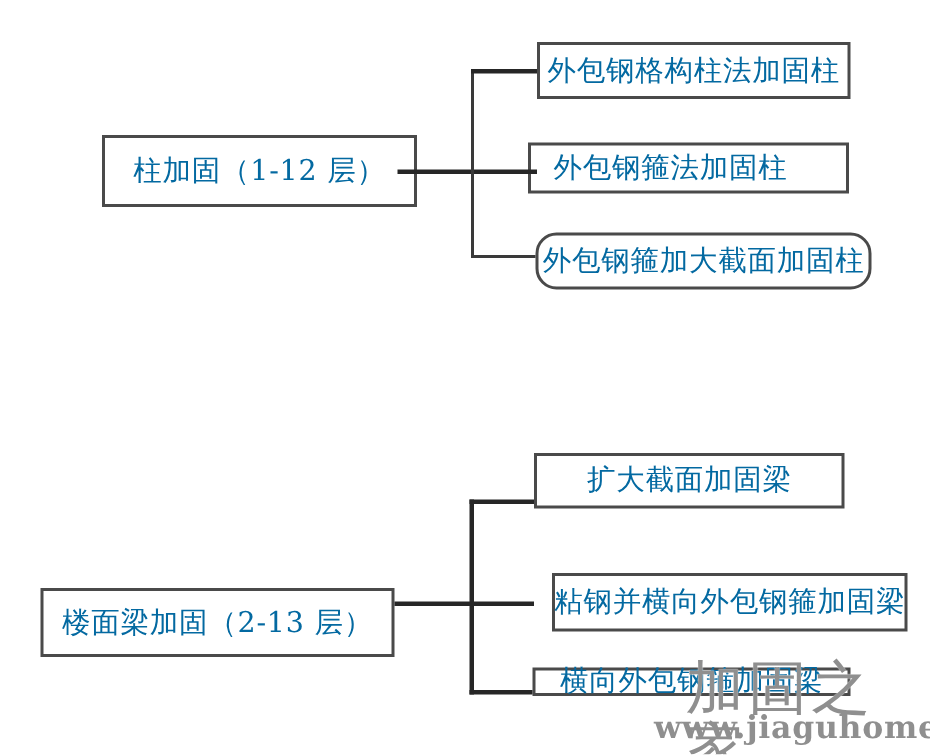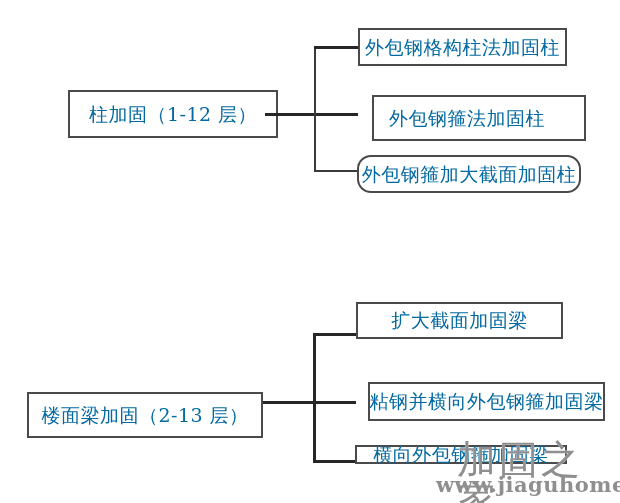--- a/index.html
+++ b/index.html
@@ -64,21 +64,21 @@
 </style>
 </head>
 <body>
 
 <div class="canvas">
 
   <div class="node" style="left:32px; top:90px; width:210px; height:48px;margin-left:36px;">柱加固（1-12 层）</div>
 
   <div class="node" style="left:358px; top:28px; width:209px; height:38px;">外包钢格构柱法加固柱</div>
 
-  <div class="node left-text" style="left:372px; top:95px; width:214px; height:46px;">外包钢箍法加固柱</div>
+  <div class="node left-text" style="left:352px; top:95px; width:214px; height:34px;">外包钢箍法加固柱</div>
 
   <div class="node" style="left:357px; top:155px; width:224px; height:38px;border-radius:14px;">外包钢箍加大截面加固柱</div>
 
   <div class="line" style="left:265px; top:113px; width:93px; height:3px;"></div>
   <div class="line thin" style="left:314px; top:46px; width:2px; height:126px;"></div>
   <div class="line" style="left:314px; top:46px; width:44px; height:3px;"></div>
   <div class="line thin" style="left:314px; top:170px; width:43px; height:2px;"></div>
 
   <div class="node" style="left:27px; top:392px; width:236px; height:46px;">楼面梁加固（2-13 层）</div>
 

